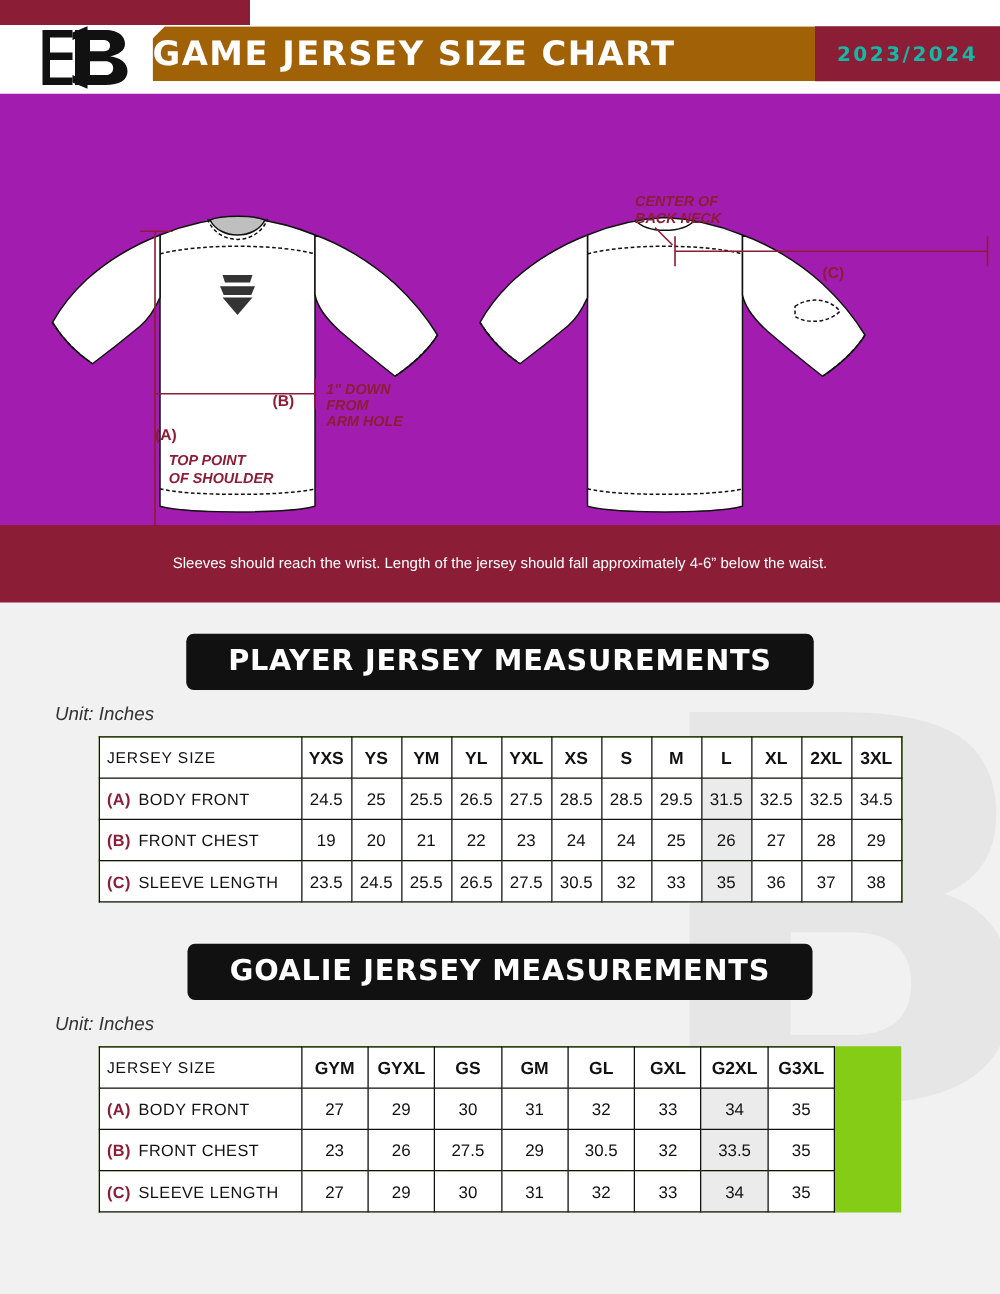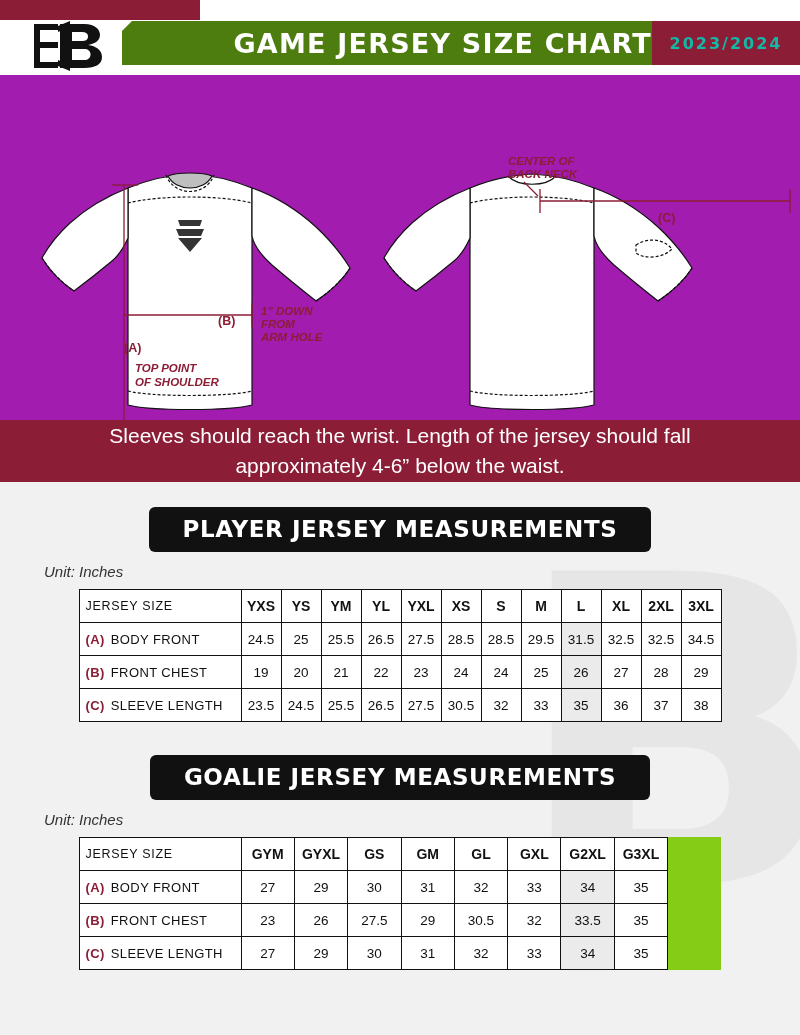--- a/index.html
+++ b/index.html
@@ -40,22 +40,22 @@
     width: 200px; height: 20px;
     background: #8c1d36;
   }
   .hdr-logo {
     position: absolute; left: 28px; top: 20px;
     width: 84px; height: 52px;
   }
   .hdr-title-bar {
     position: absolute; left: 122px; top: 21px;
     right: 148px; height: 44px;
-    background: #4d7c0f;
-    display: flex; align-items: center; justify-content: flex-end;
+    background: #a16207;
+    display: flex; align-items: center; justify-content: flex-start;
     clip-path: polygon(10px 0, 100% 0, 100% 100%, 0 100%, 0 10px);
   }
   .hdr-title {
     color: #ffffff;
     font-size: 27px;
     font-weight: bold;
     letter-spacing: 1.2px;
     font-family: "DejaVu Sans", sans-serif;
   }
   .hdr-year-bar {
@@ -86,21 +86,21 @@
   .note-band {
     position: relative;
     height: 62px;
     background: #8c1d36;
     color: #ffffff;
     display: flex; align-items: center; justify-content: center;
     text-align: center;
     z-index: 2;
   }
   .note-band span {
-    font-size: 21px;
+    font-size: 12px;
     line-height: 1.45;
     max-width: 620px;
     display: block;
   }
 
   
   .section { position: relative; z-index: 2; }
   .sec-title-wrap { display: flex; justify-content: center; padding-top: 25px; }
   .sec-title {
     background: #111111;

